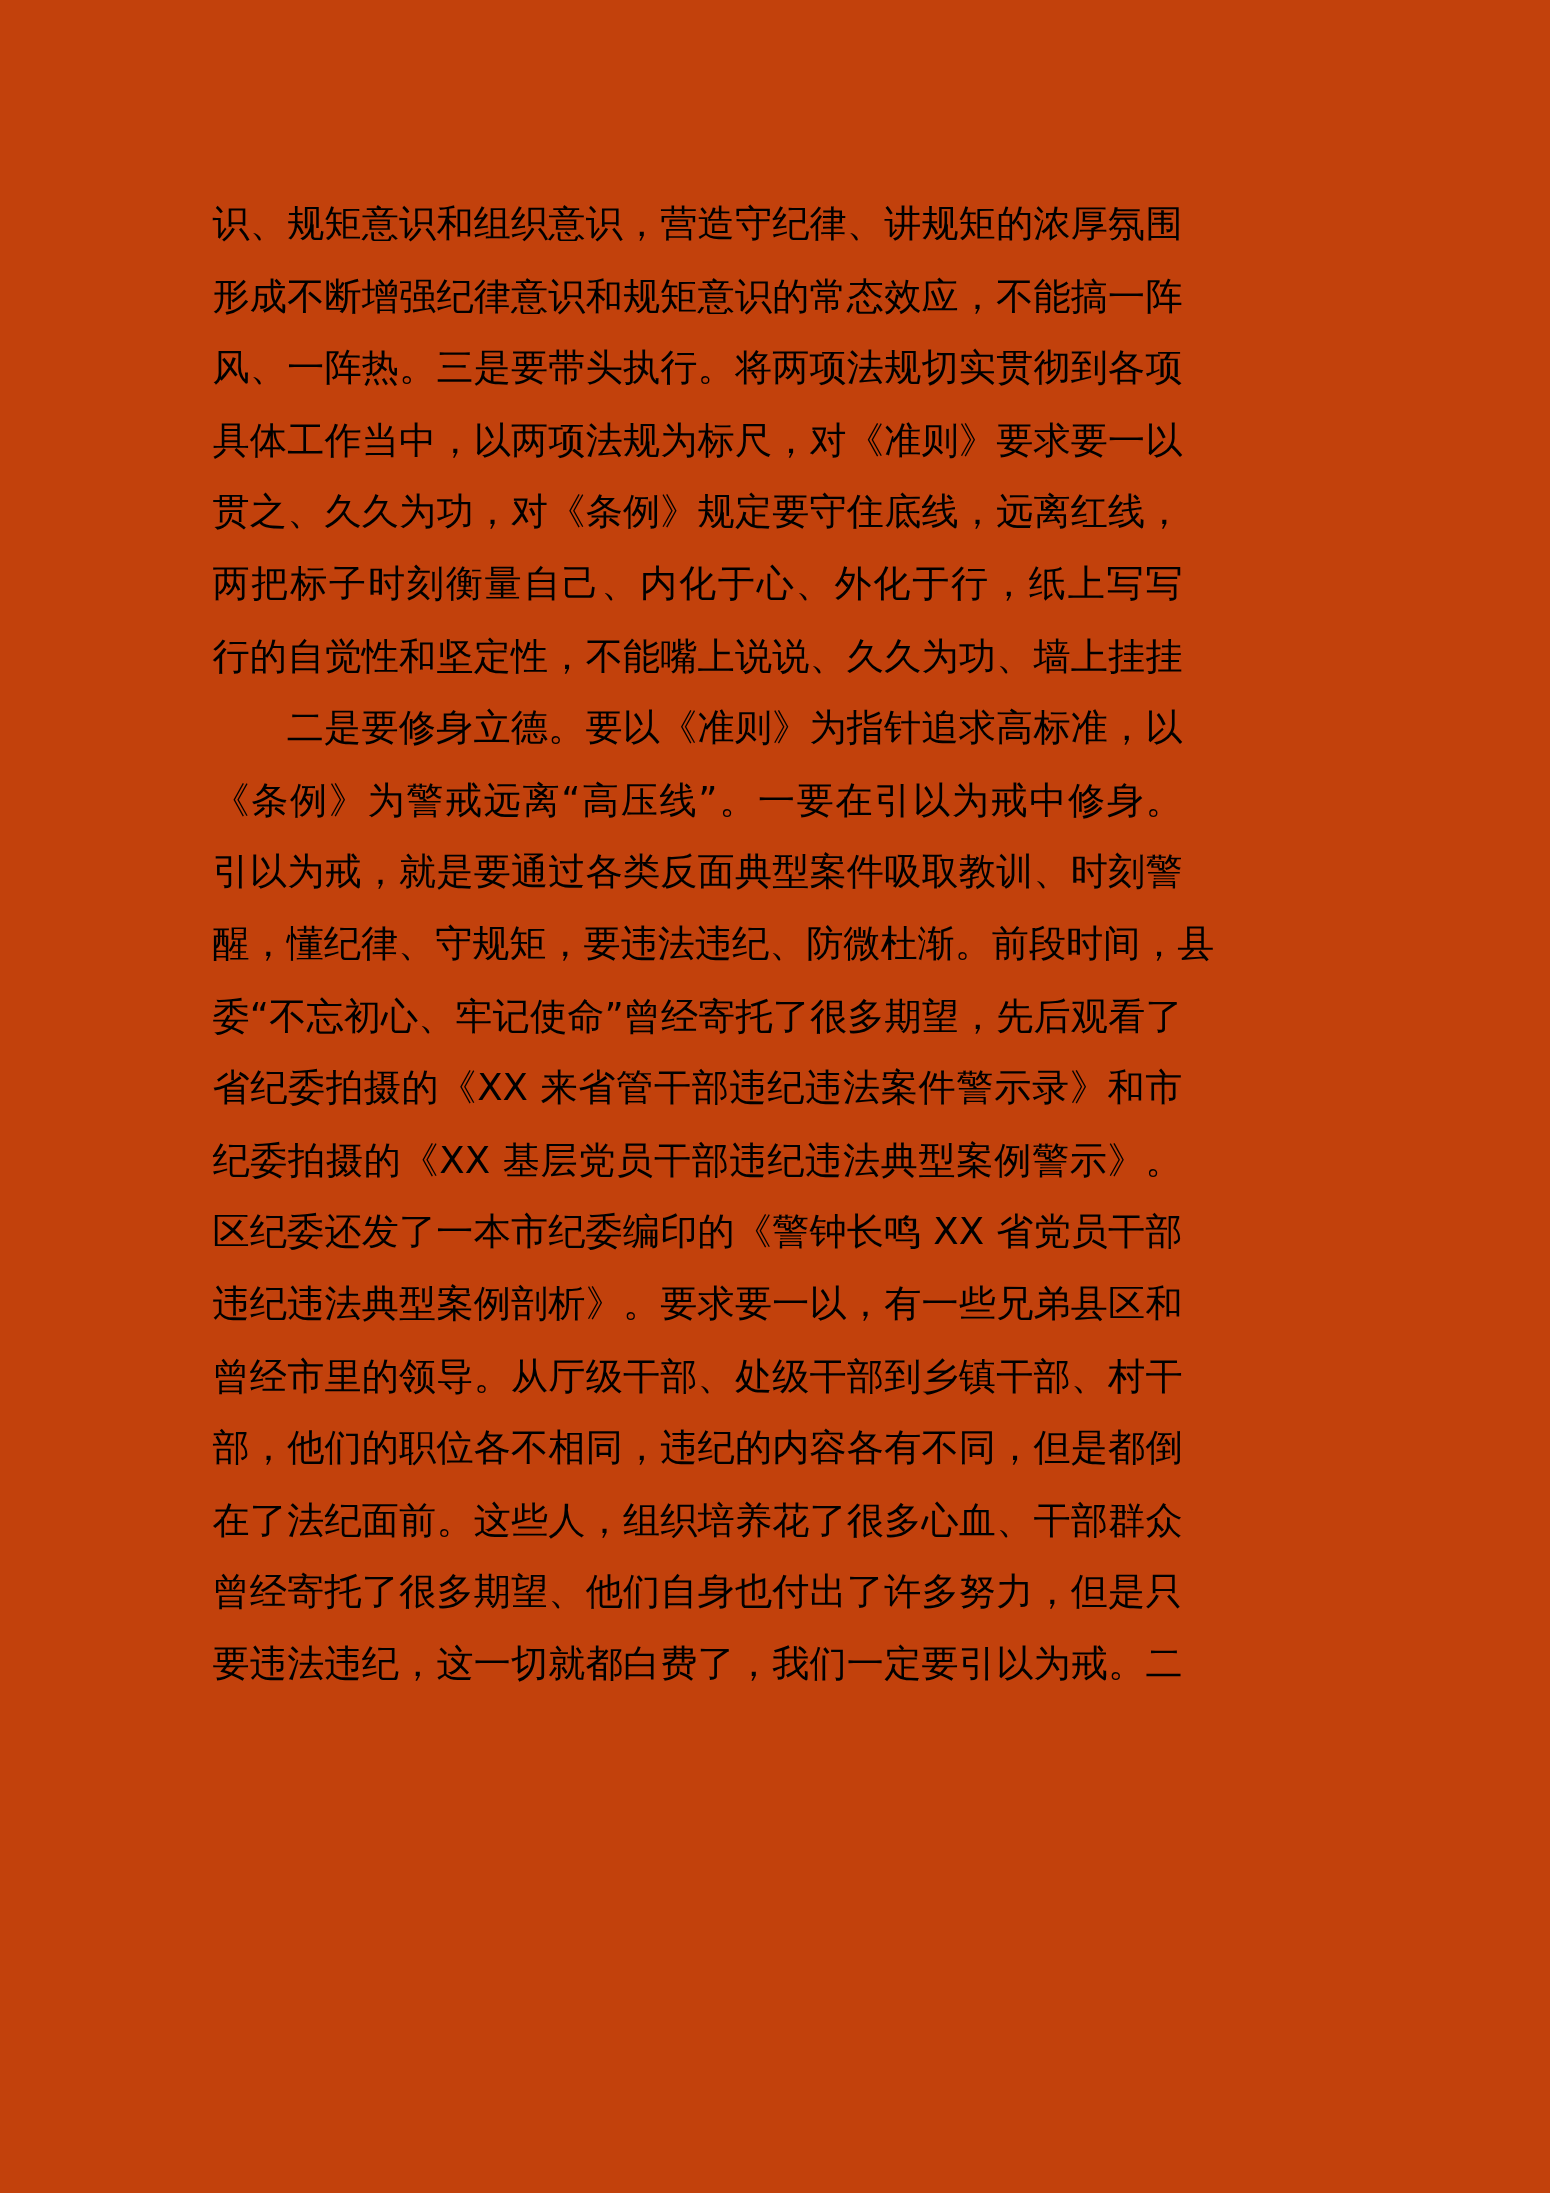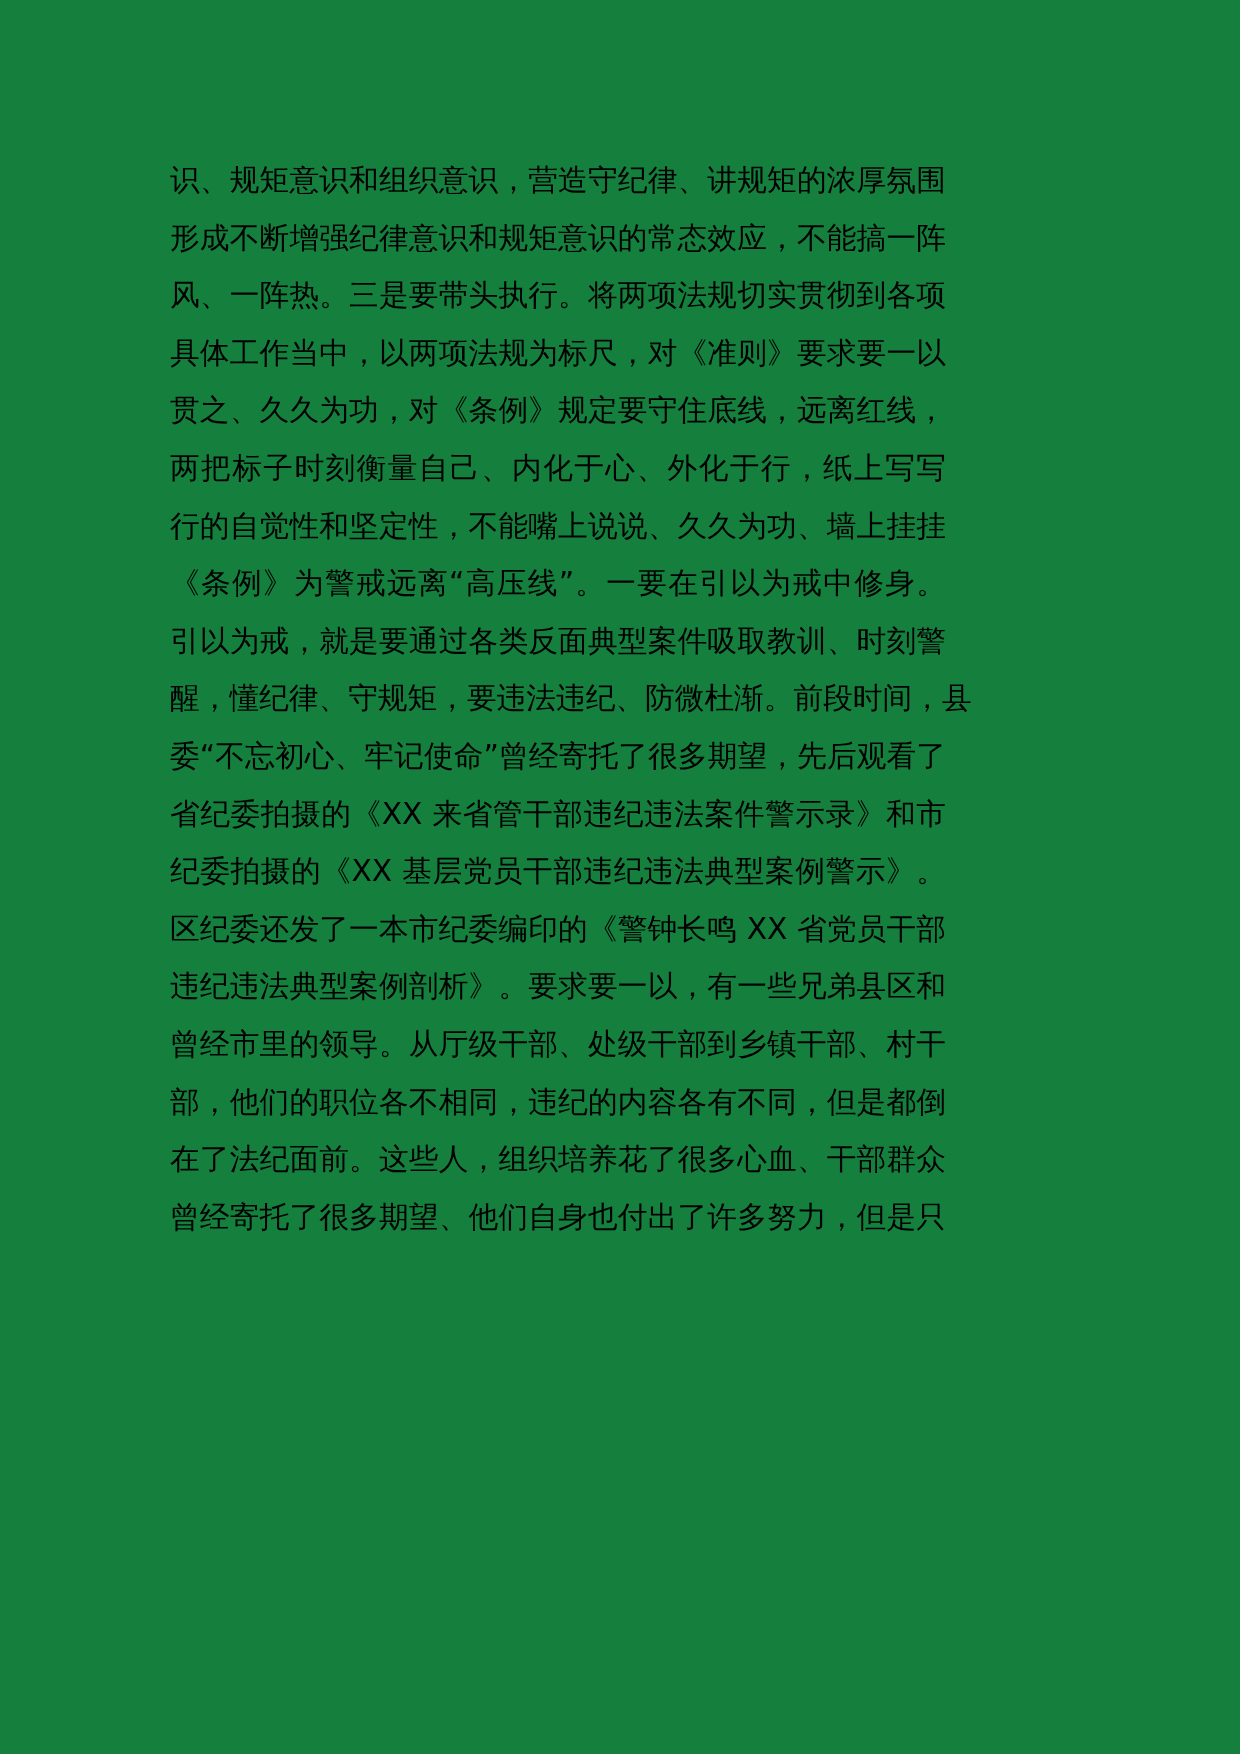--- a/index.html
+++ b/index.html
@@ -14,21 +14,21 @@
       overflow: hidden;
       font-family: "DejaVu Sans", "Liberation Sans", sans-serif;
       color: #000000;
     }
     .page {
       position: absolute;
       left: 0;
       top: 0;
       width: 1240px;
       height: 1754px;
-      background: #15803d;
+      background: #c2410c;
     }
     .text-block {
       position: absolute;
       left: 170px;
       top: 151px;
       width: 776px;
     }
     .line {
       height: 57.6px;
       line-height: 57.6px;
@@ -50,26 +50,28 @@
 
 <div class="page">
   <div class="text-block">
     <div class="line">识、规矩意识和组织意识，营造守纪律、讲规矩的浓厚氛围</div>
     <div class="line">形成不断增强纪律意识和规矩意识的常态效应，不能搞一阵</div>
     <div class="line">风、一阵热。三是要带头执行。将两项法规切实贯彻到各项</div>
     <div class="line">具体工作当中，以两项法规为标尺，对《准则》要求要一以</div>
     <div class="line">贯之、久久为功，对《条例》规定要守住底线，远离红线，</div>
     <div class="line">两把标子时刻衡量自己、内化于心、外化于行，纸上写写</div>
     <div class="line">行的自觉性和坚定性，不能嘴上说说、久久为功、墙上挂挂</div>
+    <div class="line indent">二是要修身立德。要以《准则》为指针追求高标准，以</div>
     <div class="line">《条例》为警戒远离“高压线”。一要在引以为戒中修身。</div>
     <div class="line">引以为戒，就是要通过各类反面典型案件吸取教训、时刻警</div>
     <div class="line">醒，懂纪律、守规矩，要违法违纪、防微杜渐。前段时间，县</div>
     <div class="line">委“不忘初心、牢记使命”曾经寄托了很多期望，先后观看了</div>
     <div class="line">省纪委拍摄的《XX 来省管干部违纪违法案件警示录》和市</div>
     <div class="line">纪委拍摄的《XX 基层党员干部违纪违法典型案例警示》。</div>
     <div class="line">区纪委还发了一本市纪委编印的《警钟长鸣 XX 省党员干部</div>
     <div class="line">违纪违法典型案例剖析》。要求要一以，有一些兄弟县区和</div>
     <div class="line">曾经市里的领导。从厅级干部、处级干部到乡镇干部、村干</div>
     <div class="line">部，他们的职位各不相同，违纪的内容各有不同，但是都倒</div>
     <div class="line">在了法纪面前。这些人，组织培养花了很多心血、干部群众</div>
     <div class="line">曾经寄托了很多期望、他们自身也付出了许多努力，但是只</div>
+    <div class="line">要违法违纪，这一切就都白费了，我们一定要引以为戒。二</div>
   </div>
 </div>
 
 </body></html>

